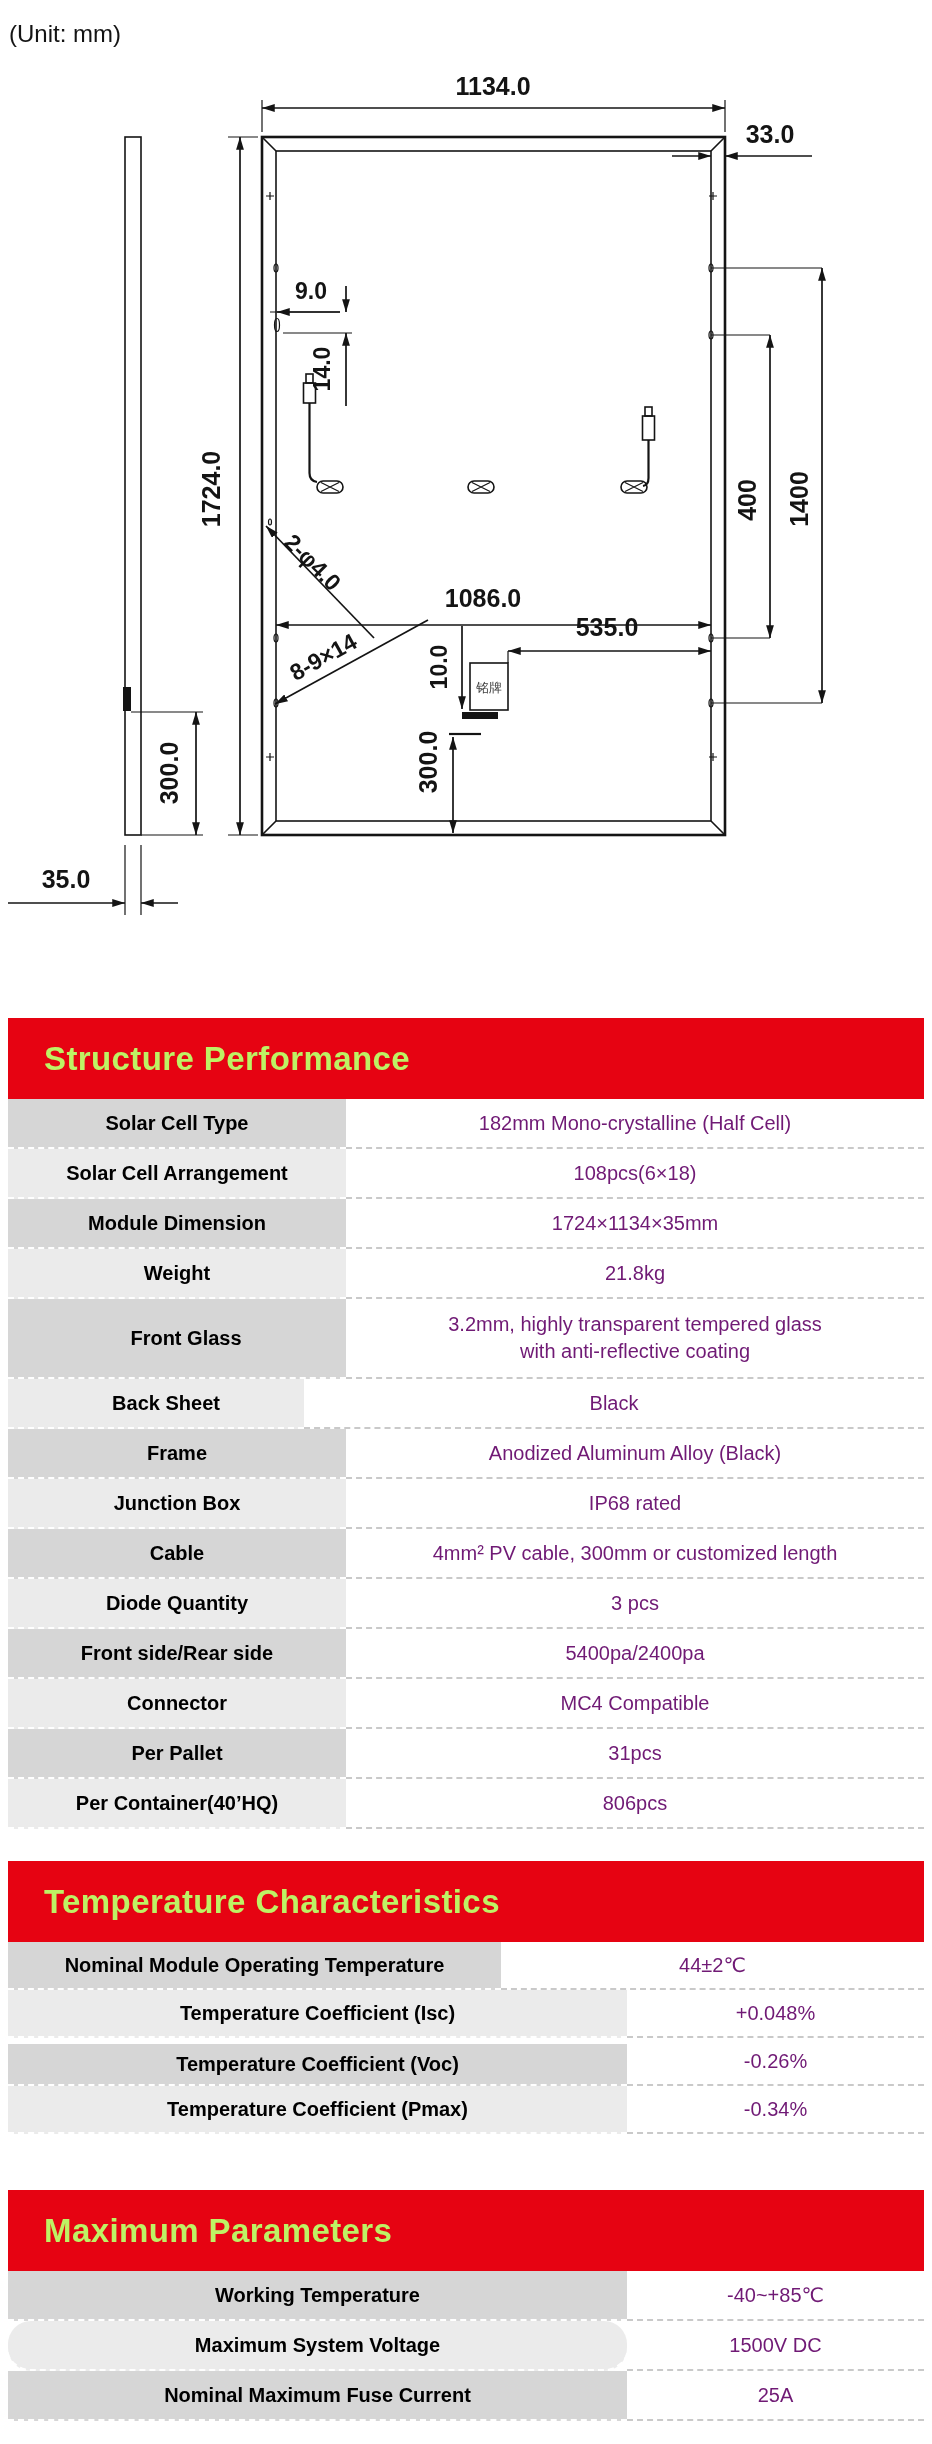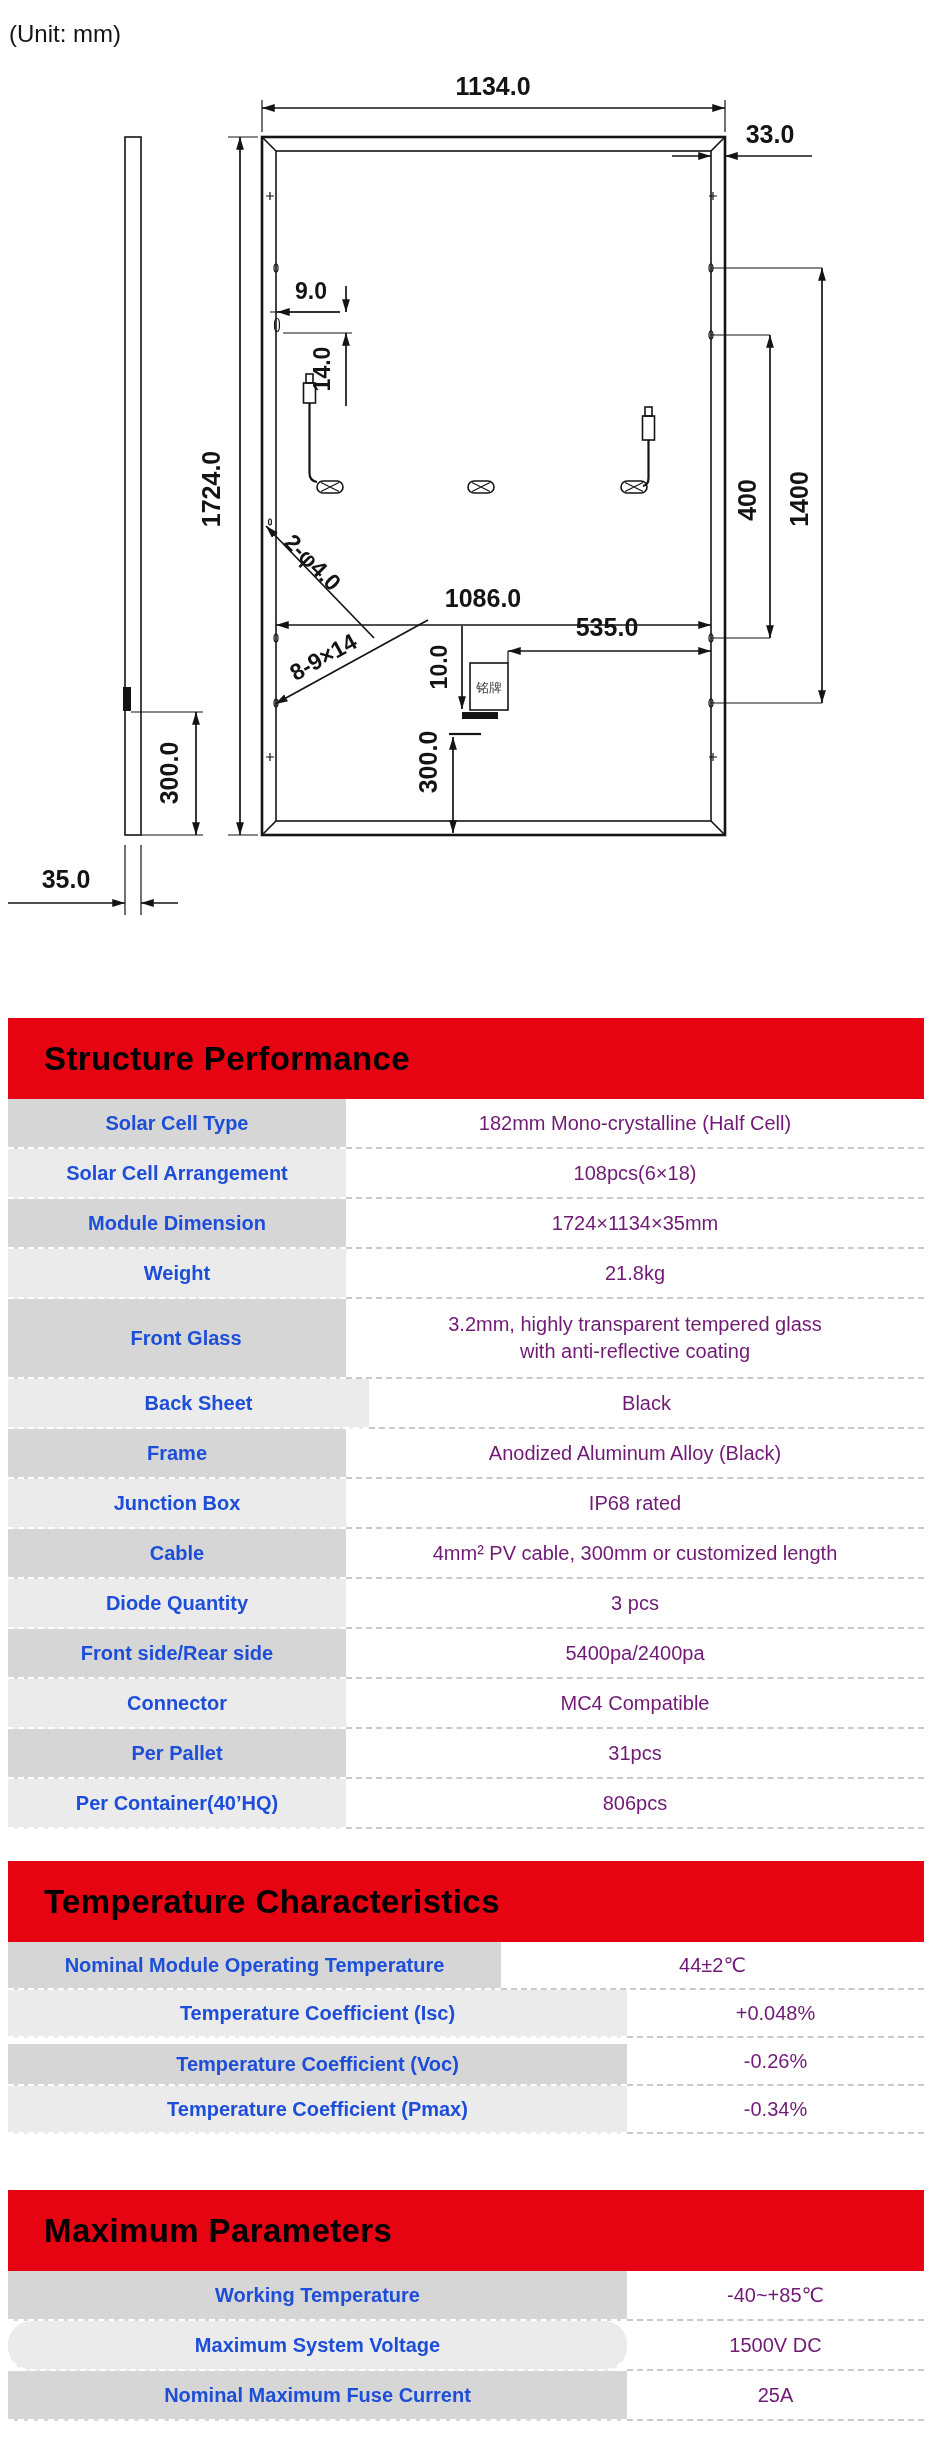--- a/index.html
+++ b/index.html
@@ -27,28 +27,28 @@
   .fillb{fill:#141414;stroke:none;}
   .d2{marker-start:url(#arr);marker-end:url(#arr);}
   .de{marker-end:url(#arr);}
   .ds{marker-start:url(#arr);}
   
   main{padding:0 8px;}
   .spec-table{margin-top:32px;}
   .spec-table:nth-of-type(1){margin-top:58px;}
   .spec-table:nth-of-type(3){margin-top:56px;}
   .section-header{background:var(--red);height:81px;display:flex;align-items:center;padding-left:36px;}
-  .section-title{margin:0;color:#000000;font-size:33px;font-weight:700;letter-spacing:.4px;}
+  .section-title{margin:0;color:#bef264;font-size:33px;font-weight:700;letter-spacing:.4px;}
   .spec-row{display:flex;align-items:stretch;}
   .spec-row{height:50px;}
   .spec-table:nth-of-type(2) .spec-row{height:48px;}
   .spec-row.tall{height:80px;}
   .spec-label{
     background:var(--row-dark);display:flex;align-items:center;justify-content:center;
-    font-weight:700;font-size:20px;color:#1d4ed8;text-align:left;
+    font-weight:700;font-size:20px;color:#000000;text-align:left;
     border-bottom:2px dashed #fff;box-sizing:border-box;flex:0 0 auto;
   }
   .spec-row.alt .spec-label{background:var(--row-light);}
   .spec-value{
     flex:1;background:#fff;display:flex;align-items:center;justify-content:center;
     font-size:20px;color:#701a75;text-align:center;white-space:pre-line;line-height:1.35;
     border-bottom:2px dashed #c9c9c9;box-sizing:border-box;
   }
 </style>
 </head>
@@ -201,21 +201,21 @@
       <div class="spec-row alt">
         <div class="spec-label" style="width: 338px;">Weight</div>
         <div class="spec-value">21.8kg</div>
       </div>
       <div class="spec-row tall">
         <div class="spec-label" style="width: 338px; padding-left: 18px;">Front Glass</div>
         <div class="spec-value">3.2mm, highly transparent tempered glass
 with anti-reflective coating</div>
       </div>
       <div class="spec-row alt">
-        <div class="spec-label" style="width: 361px; padding-left: 20px;">Back Sheet</div>
+        <div class="spec-label" style="width: 296px; padding-left: 20px;">Back Sheet</div>
         <div class="spec-value">Black</div>
       </div>
       <div class="spec-row">
         <div class="spec-label" style="width: 338px;">Frame</div>
         <div class="spec-value">Anodized Aluminum Alloy (Black)</div>
       </div>
       <div class="spec-row alt">
         <div class="spec-label" style="width: 338px;">Junction Box</div>
         <div class="spec-value">IP68 rated</div>
       </div>

